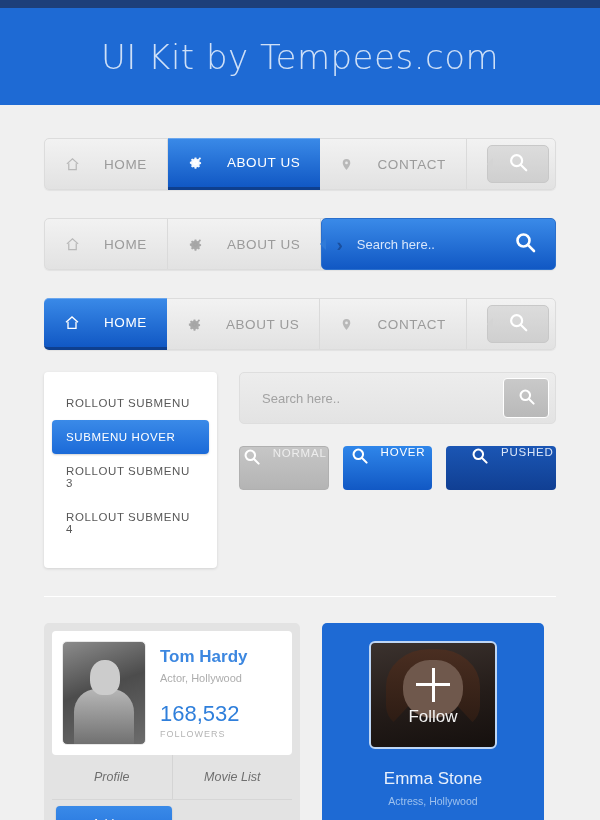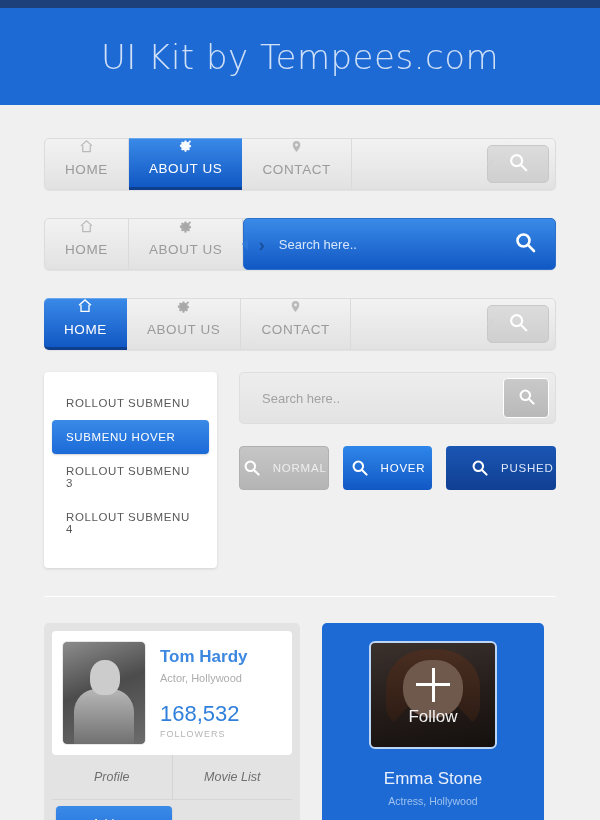--- a/index.html
+++ b/index.html
@@ -33,28 +33,27 @@
     margin-top: 28px;
     border-radius: 5px;
     background: linear-gradient(#f2f2f2, #e2e2e2);
     border: 1px solid #dcdcdc;
     display: flex;
     align-items: stretch;
     box-shadow: 0 1px 1px rgba(0,0,0,0.06);
   }
   .navbar.first { margin-top: 33px; }
   .navitem {
-    display: flex; align-items: center; gap: 8px;
+    display: flex; align-items: center; gap: 24px;
     padding: 0 20px;
     font-size: 13.5px;
     color: #9b9b9b;
     letter-spacing: 0.6px;
     position: relative;
     border-right: 1px solid #dadada;
-    flex-direction: column;
   }
   .navitem .ic { display: flex; align-items: center; opacity: .75; }
   .navitem.active {
     color: #ffffff;
     background: linear-gradient(#3a8ae8, #1158c4);
     border-right: none;
     border-bottom: 3px solid #0e3f8e;
     margin: -1px 0 -1px 0;
     box-shadow: inset 0 1px 0 rgba(255,255,255,.25);
   }
@@ -133,21 +132,21 @@
     border-radius: 4px;
     background: linear-gradient(#c9c9c9, #b9b9b9);
     border: 1px solid #ffffff;
     display: flex; align-items: center; justify-content: center;
   }
 
   .btnrow { display: flex; gap: 14px; margin-top: 22px; }
   .sbtn {
     flex: 1; height: 44px;
     border-radius: 4px;
-    display: flex; align-items: center; justify-content: center; gap: 12px;
+    display: flex; align-items: flex-start; justify-content: center; gap: 12px;
     font-size: 11.5px; letter-spacing: 0.8px;
   }
   .sbtn.normal { background: linear-gradient(#c6c6c6, #b4b4b4); color: #ededed; border: 1px solid #b0b0b0; }
   .sbtn.hover  { background: linear-gradient(#2f86ea, #1158c4); color: #ffffff; }
   .sbtn.pushed { background: linear-gradient(#1b56b4, #103f93); color: #dbe6f8; padding-left: 22px; }
 
   .divider { height: 1px; background: #e0e0e0; margin: 28px 0 0; border-top: 1px solid #fff; }
 
   
   .cards { display: flex; gap: 22px; margin-top: 26px; }

